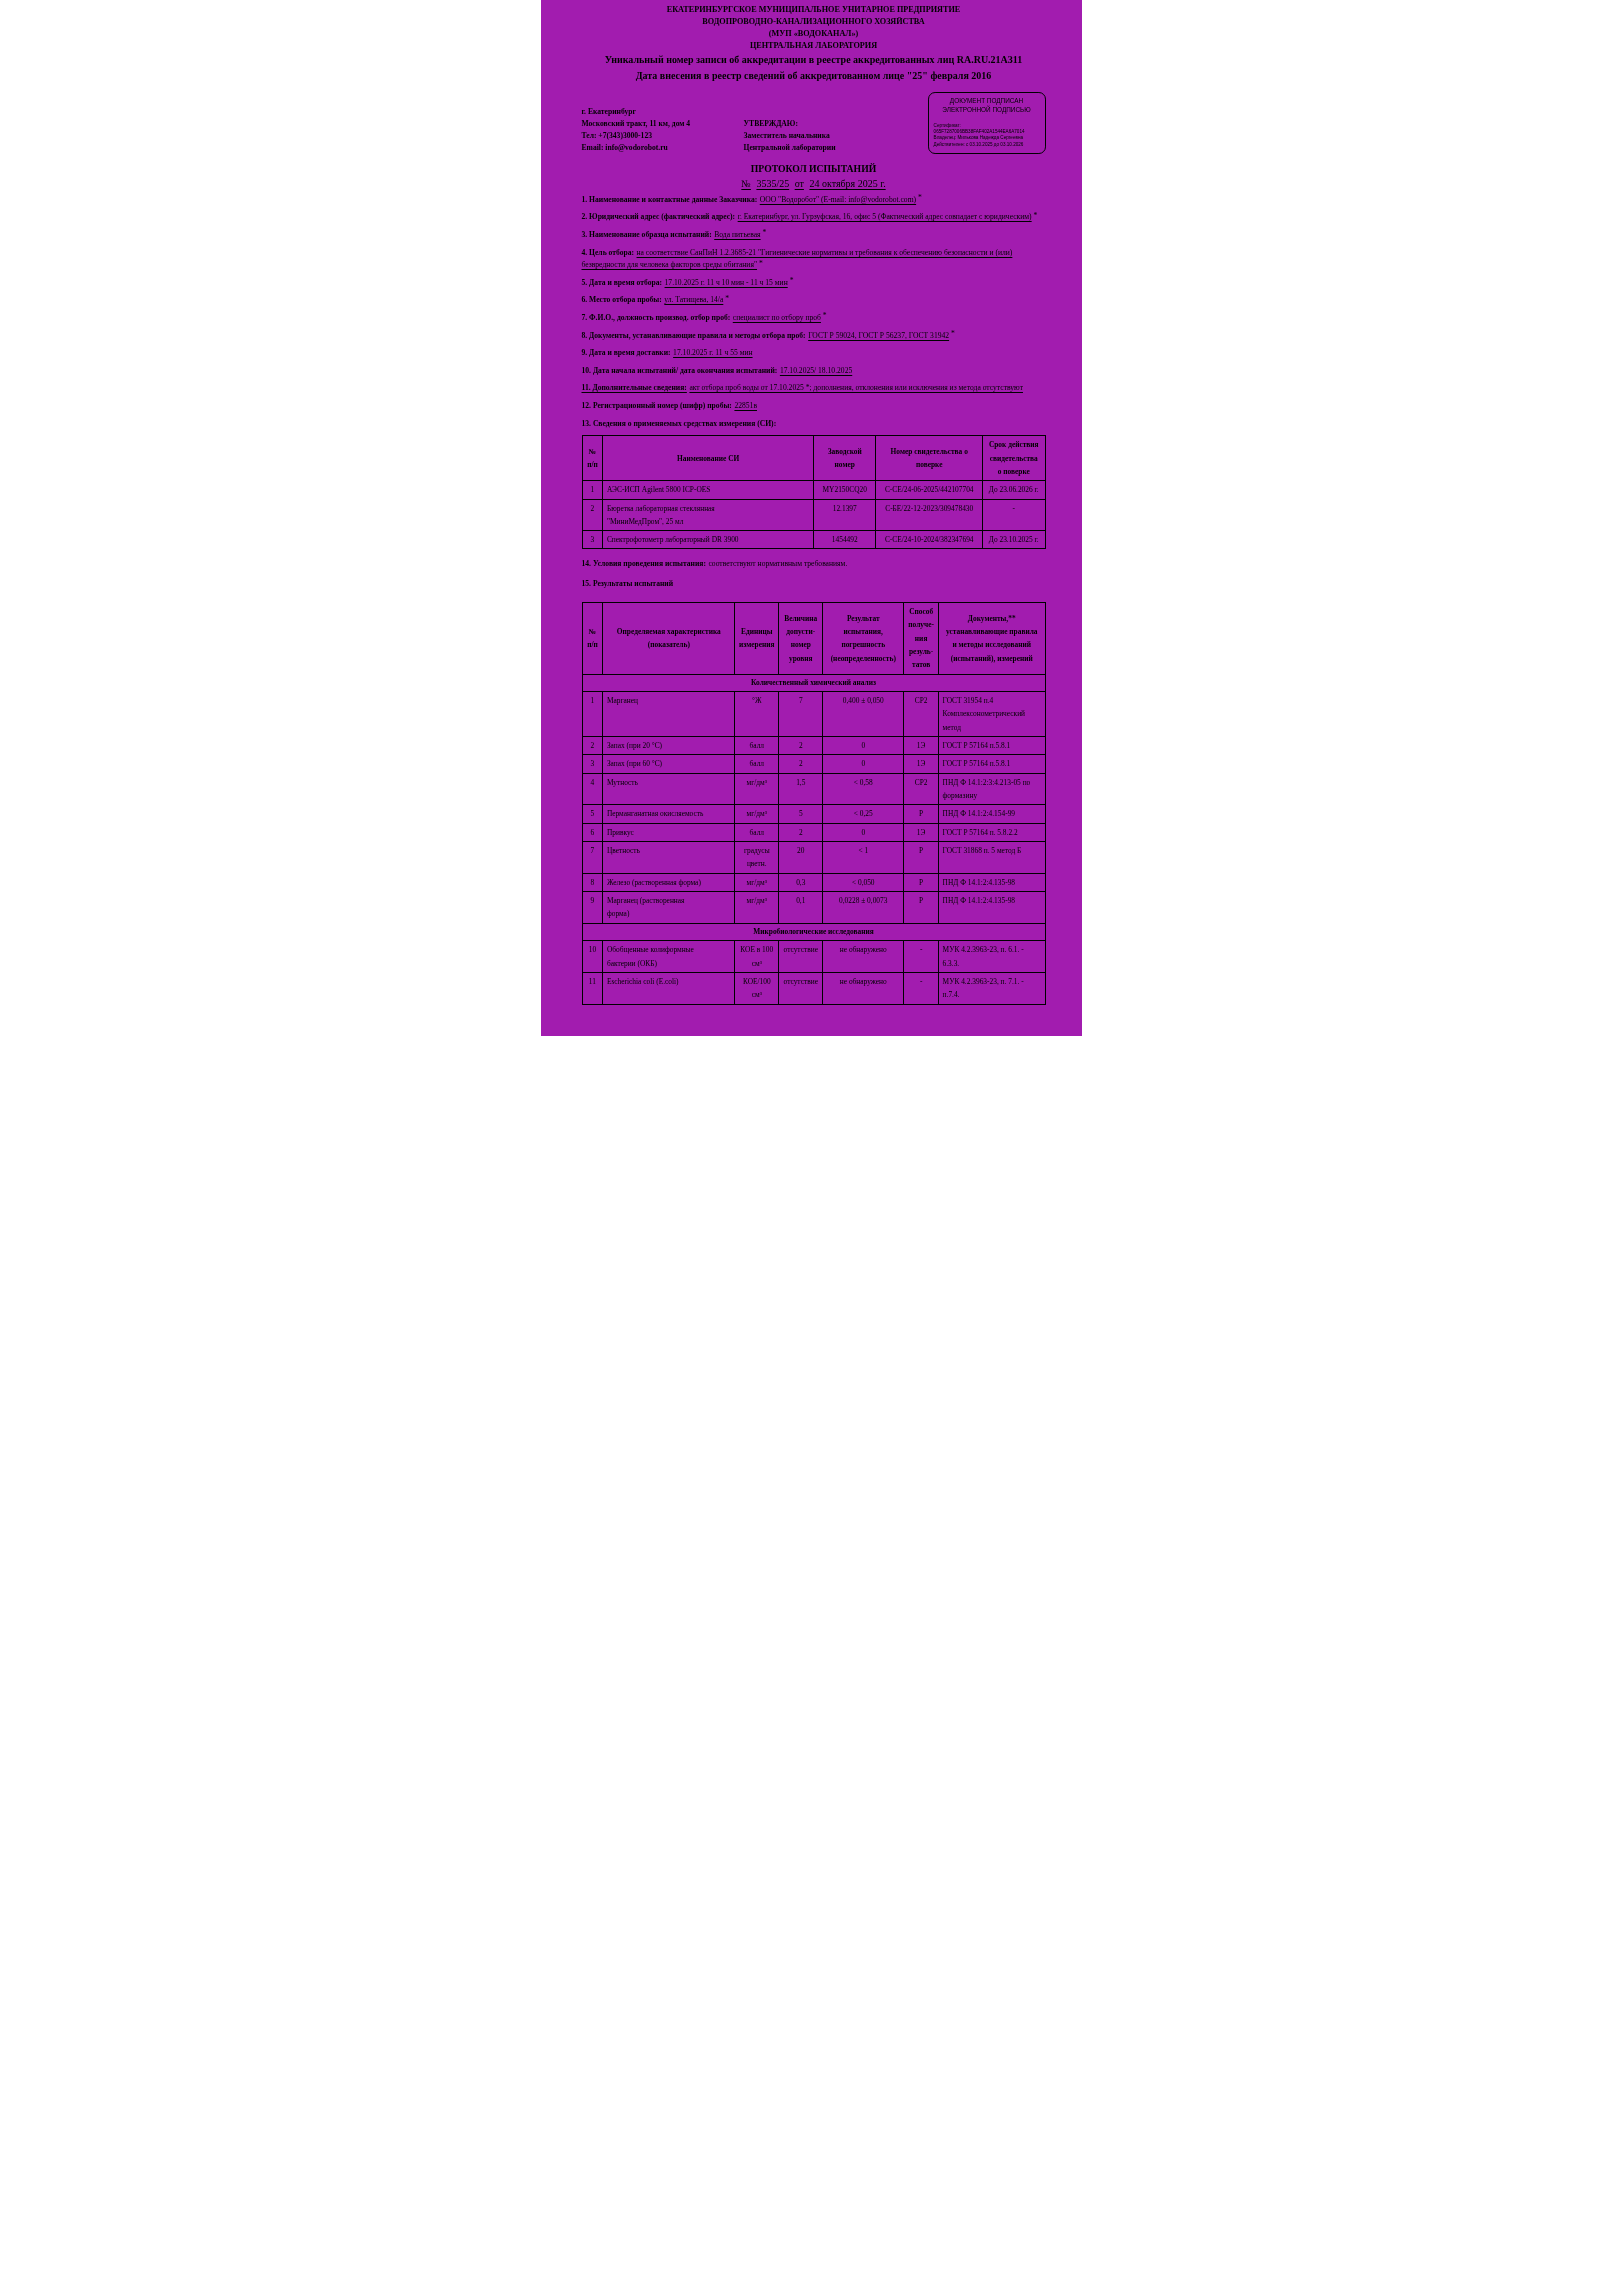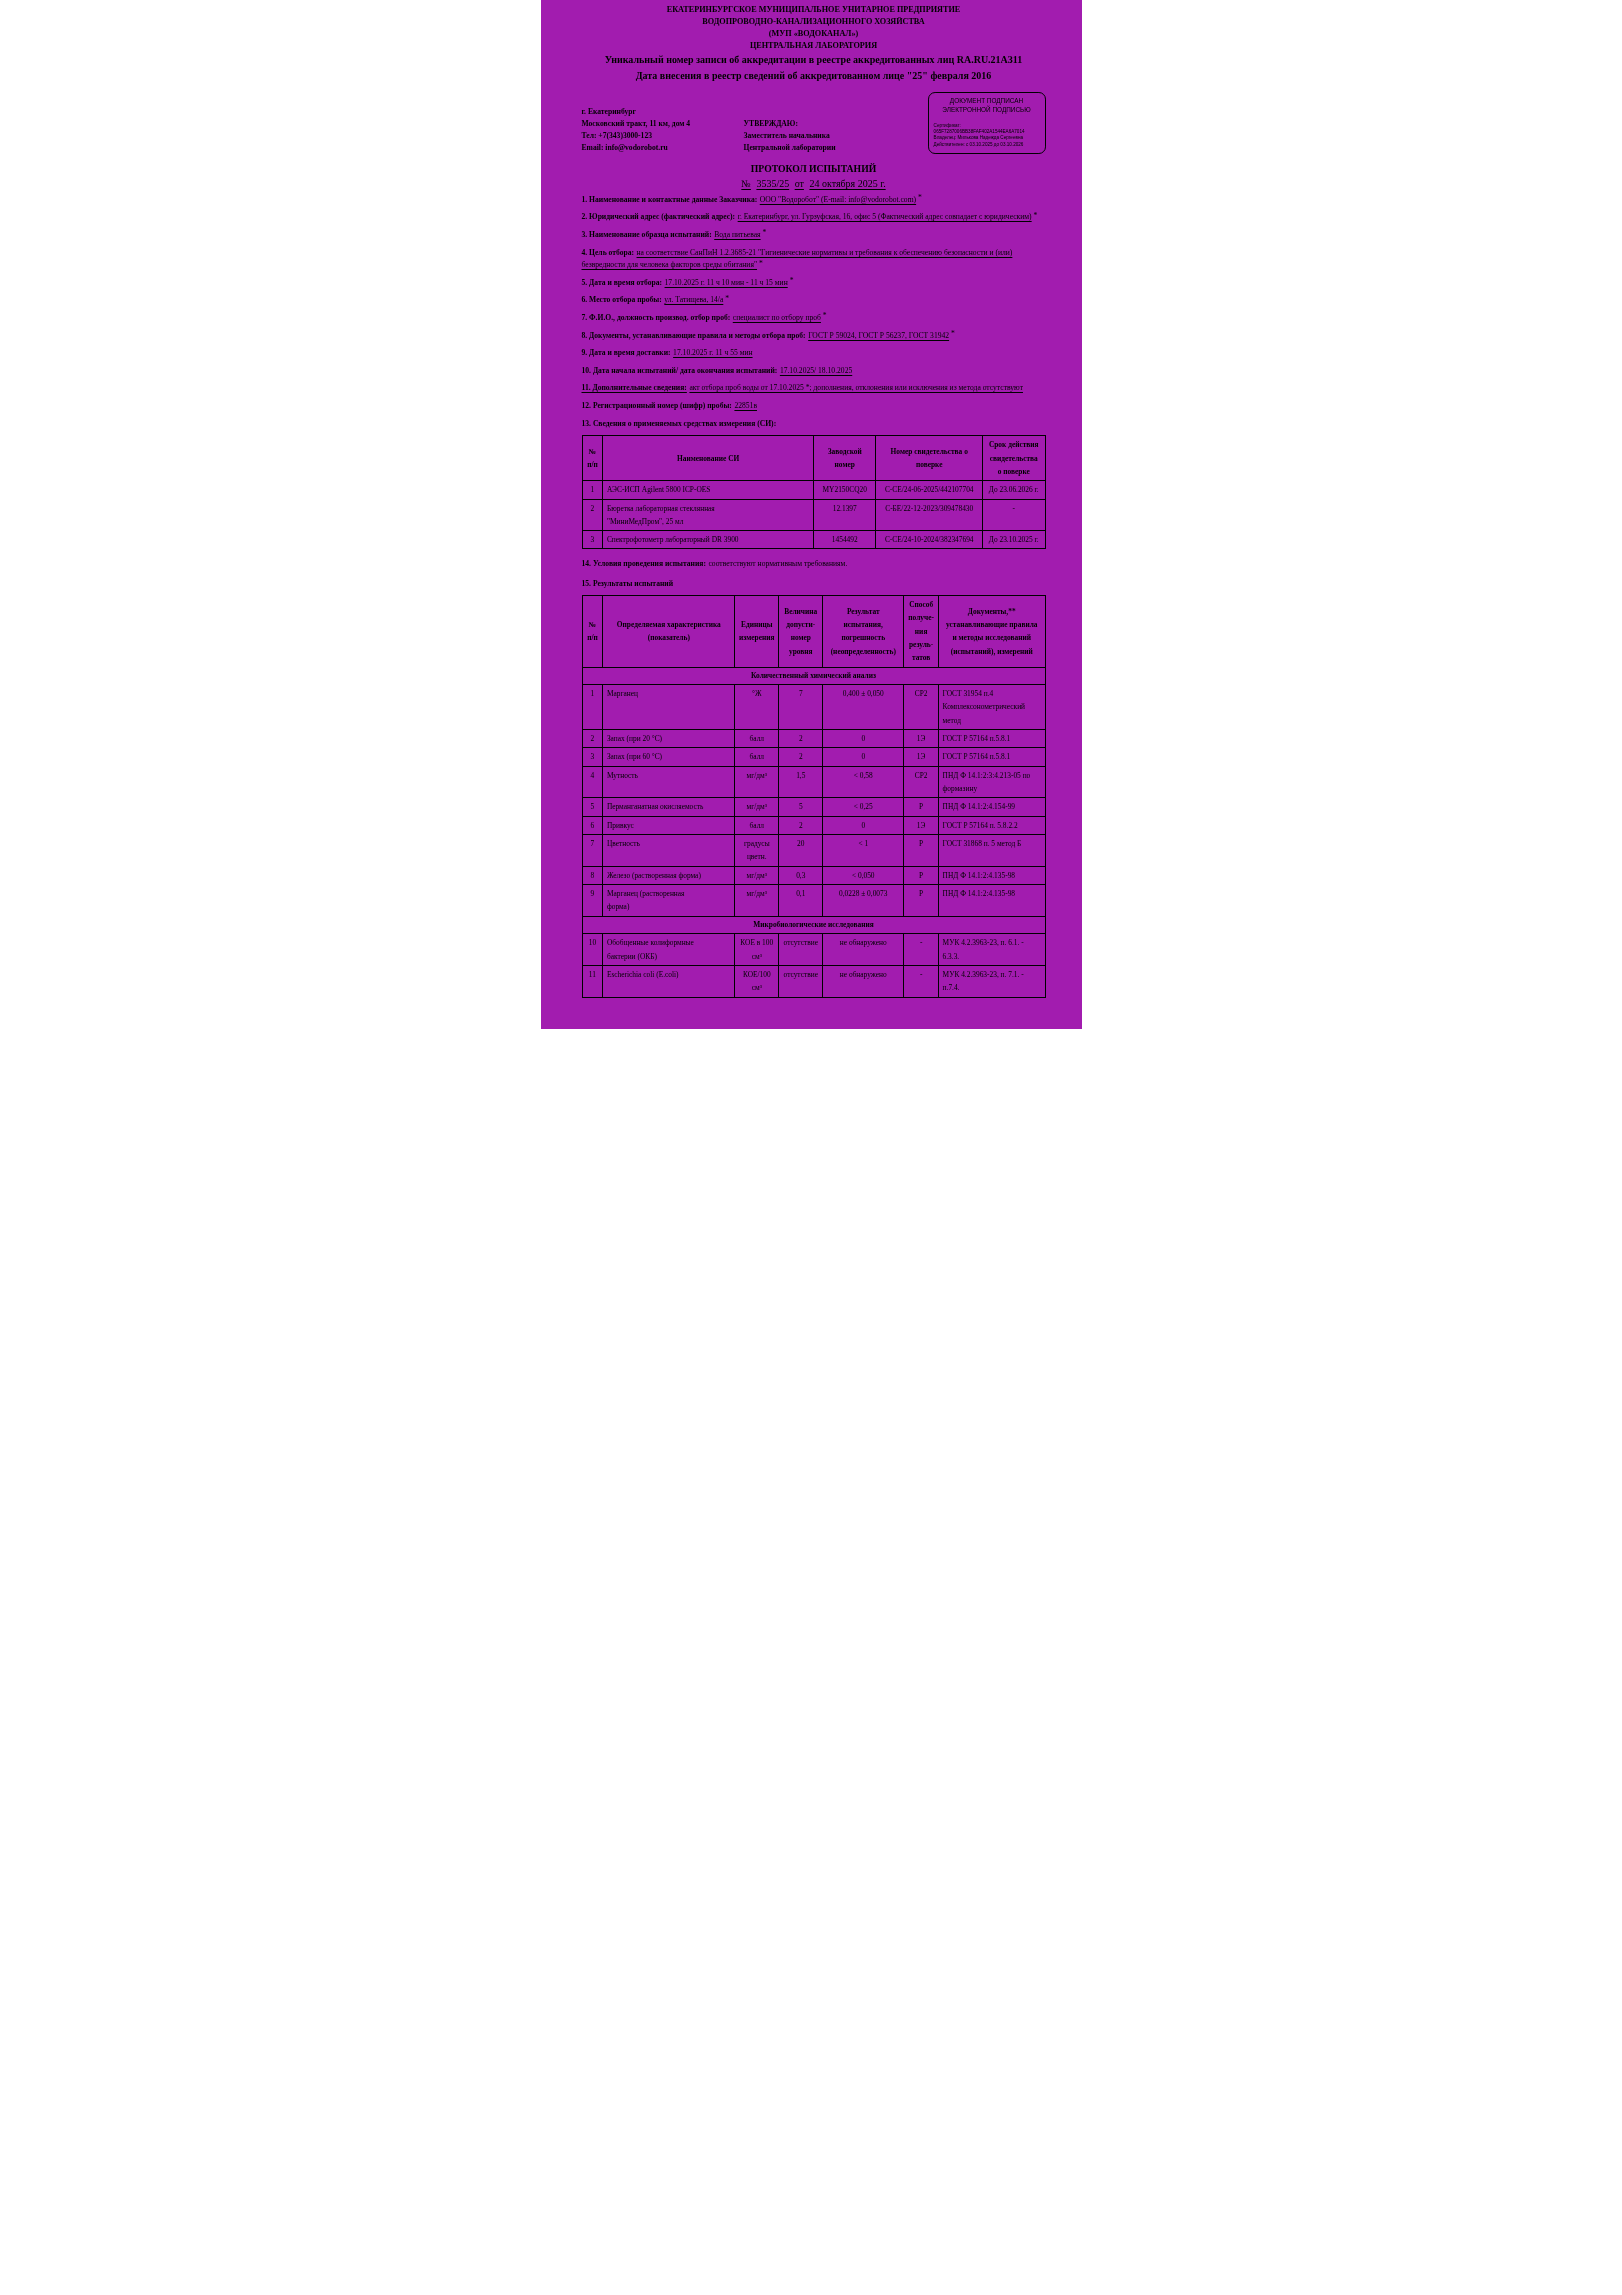--- a/index.html
+++ b/index.html
@@ -46,21 +46,21 @@
   table { border-collapse: collapse; width: 100%; margin-top: 3.1px; }
   table, th, td { border: 1px solid #000; }
   th, td { border-top-width: 1.5px; border-bottom-width: 1.5px; padding: 2px 3.6px; font-size: 7.4px; }
   th { font-weight: bold; text-align: center; vertical-align: middle; white-space: pre-line; line-height: 1.8; }
   td { vertical-align: top; white-space: pre-line; text-align: center; line-height: 1.8; }
   .si-table   td:nth-child(2) { text-align: left; }
   .res-table  td:nth-child(2),
   .res-table  td:nth-child(7) { text-align: left; }
   .section-cell { font-weight: bold; text-align: center; line-height: 1.4; padding: 3.1px 2px; }
   .cond { margin-top: 8.2px; }
-  .res-heading { margin-top: 8.2px; margin-bottom: 4px; }
+  .res-heading { margin-top: 8.2px; margin-bottom: 11px; }
 </style>
 </head>
 <body>
 
 <div class="page">
 
   <div class="org-header">
     <div class="org-line">ЕКАТЕРИНБУРГСКОЕ МУНИЦИПАЛЬНОЕ УНИТАРНОЕ ПРЕДПРИЯТИЕ</div>
     <div class="org-line">ВОДОПРОВОДНО-КАНАЛИЗАЦИОННОГО ХОЗЯЙСТВА</div>
     <div class="org-line">(МУП «ВОДОКАНАЛ»)</div>

